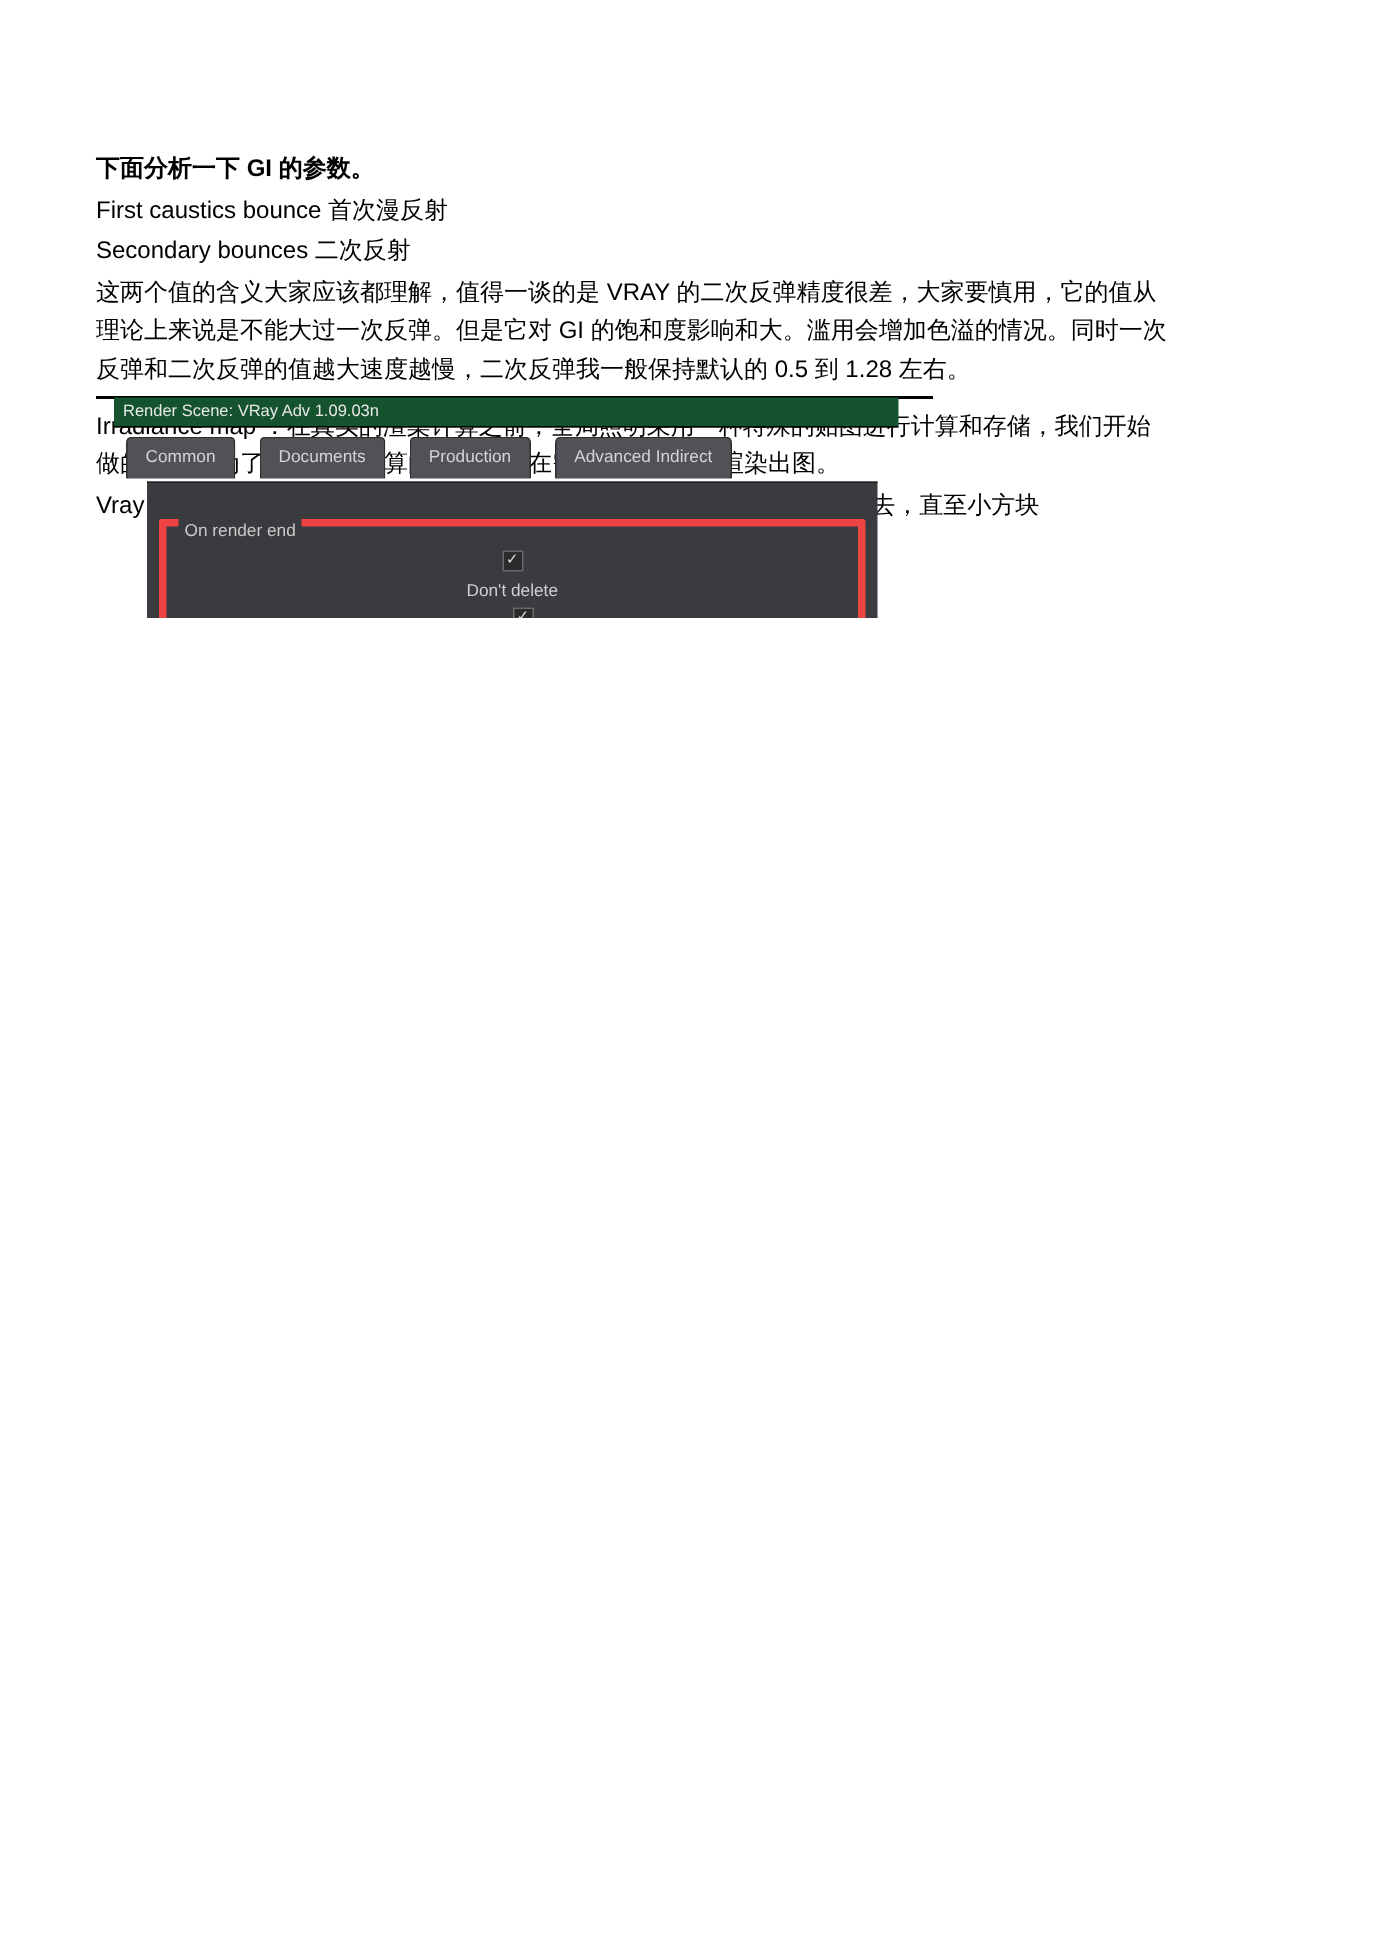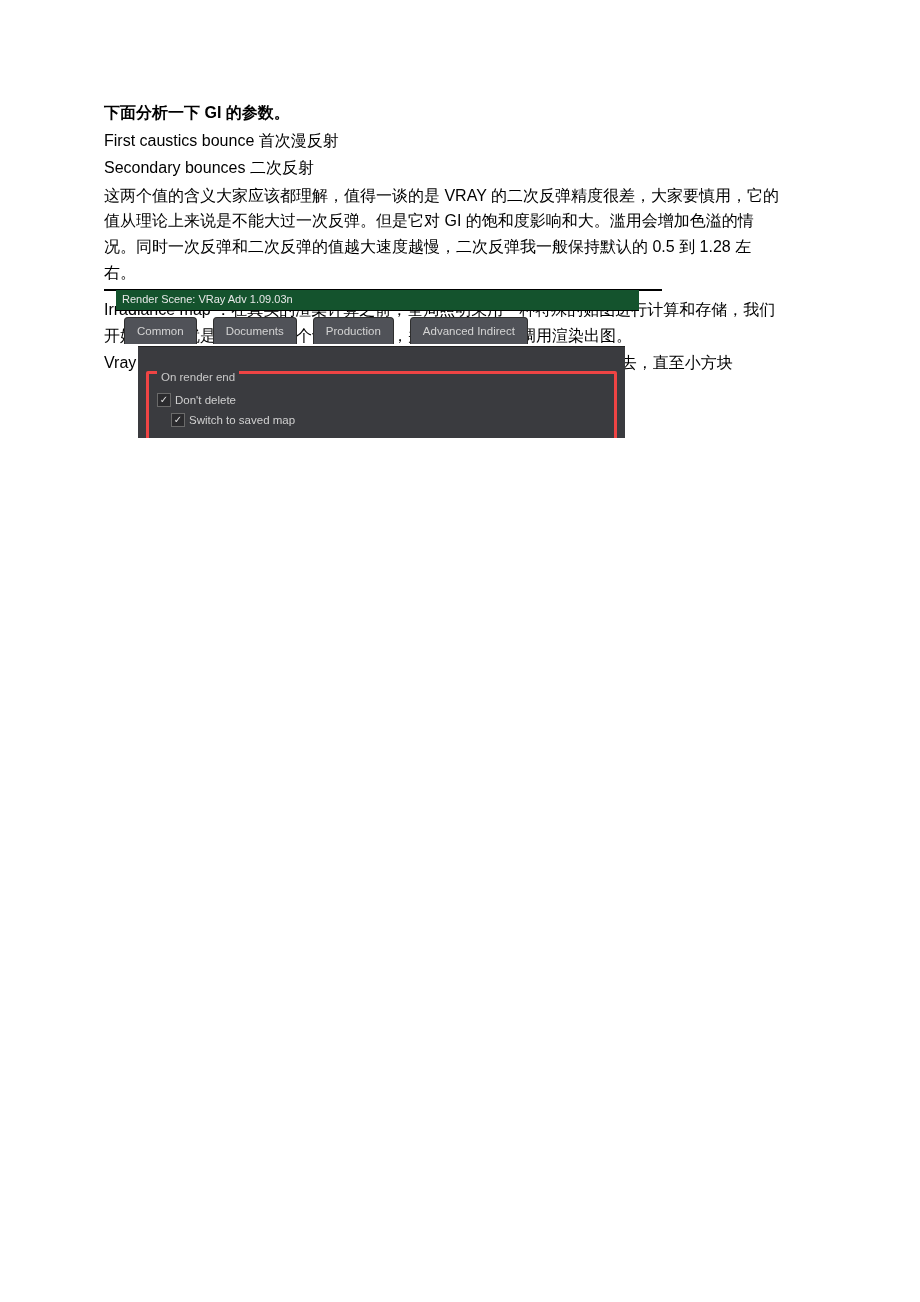--- a/index.html
+++ b/index.html
@@ -5,21 +5,21 @@
   body {
     margin: 0;
     padding: 0;
     background: #fff;
     font-family: "Microsoft YaHei", Arial, sans-serif;
     font-size: 16px;
     line-height: 1.6;
     width: 920px;
   }
   .page {
-    padding: 100px 140px 60px 104px;
+    padding: 100px 140px 60px 64px;
   }
   .header {
     font-weight: bold;
     margin-bottom: 4px;
   }
   .text-block p {
     margin: 0 0 2px 0;
   }
   .ui-shot {
     width: 556px;
@@ -71,36 +71,36 @@
     padding: 4px 12px;
     color: #d4d4d4;
   }
   .panel-wrap {
     margin: 0 14px 0 22px;
     background: #3a3b3f;
     border-top: 1px solid #222;
     position: relative;
   }
   .group {
-    border: 3px solid #ef4444;
+    border: 5px solid #ef4444;
     border-radius: 2px;
     margin: 8px 8px;
     padding: 6px 8px 8px 8px;
     position: relative;
   }
   .group-title {
     position: relative;
     top: -12px;
     background: #3a3b3f;
     padding: 0 4px;
     display: inline-block;
     color: #c9c9c9;
   }
   .group-inner { margin-top: -10px; }
-  .row { display:flex; align-items:center; gap:4px; margin: 2px 0; }
+  .row { display:flex; align-items:center; gap:4px; margin: 2px 0; flex-direction: column; }
   .chk {
     width: 12px; height: 12px;
     border: 1px solid #6a6a6a;
     background: #2b2b2e;
     display: inline-flex;
     align-items: center;
     justify-content: center;
     color: #e0e0e0;
     font-size: 10px;
     line-height: 10px;

